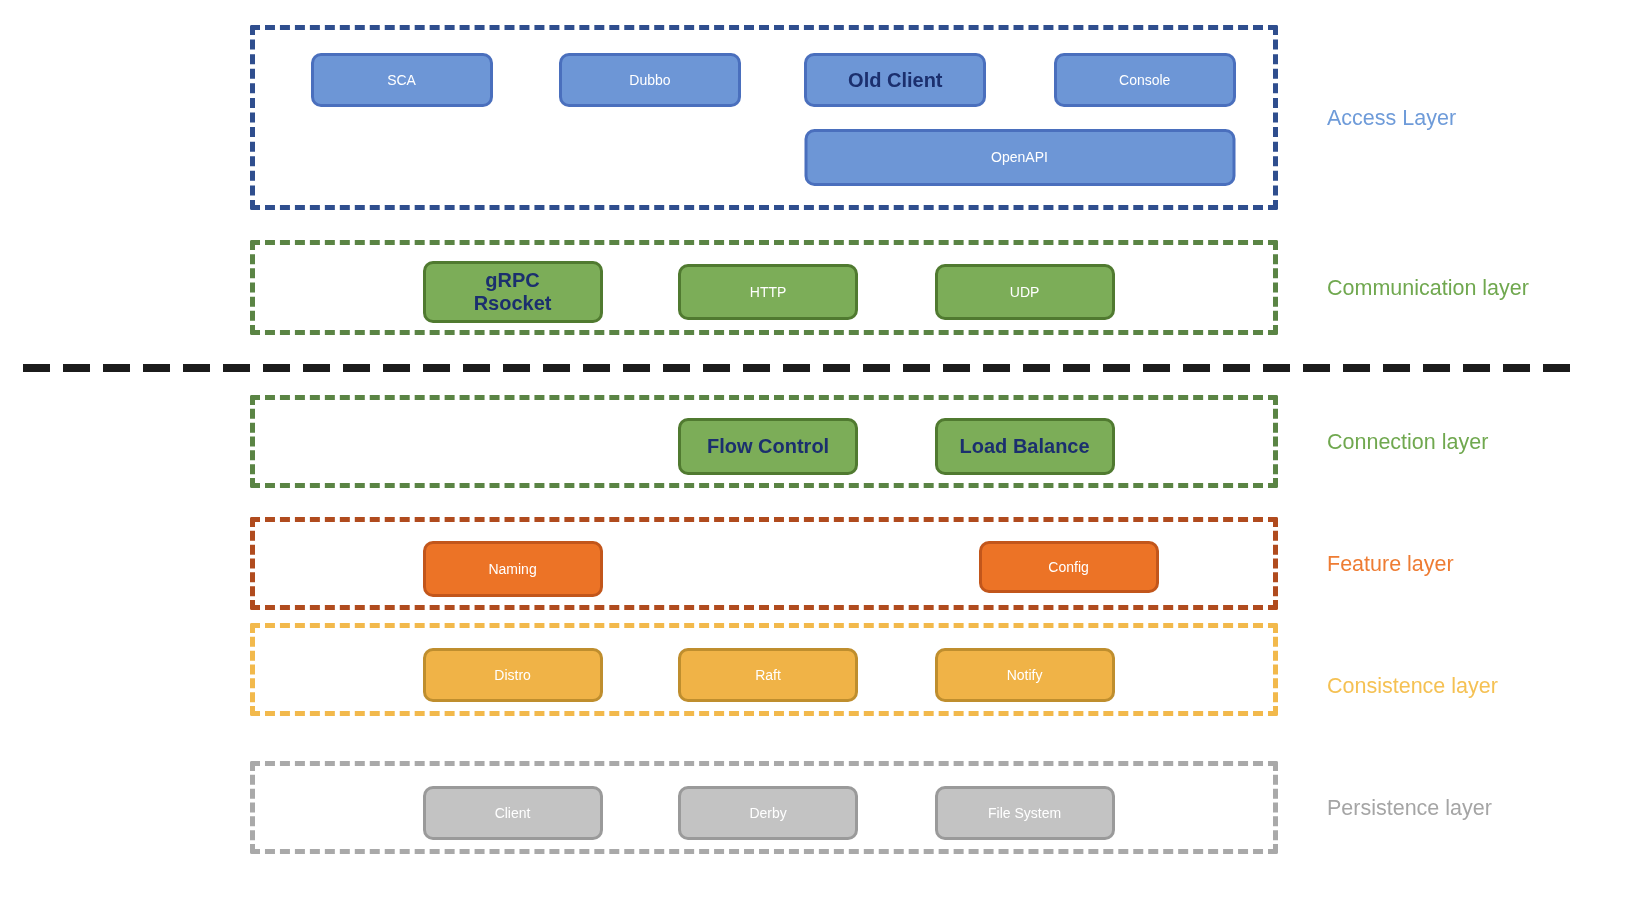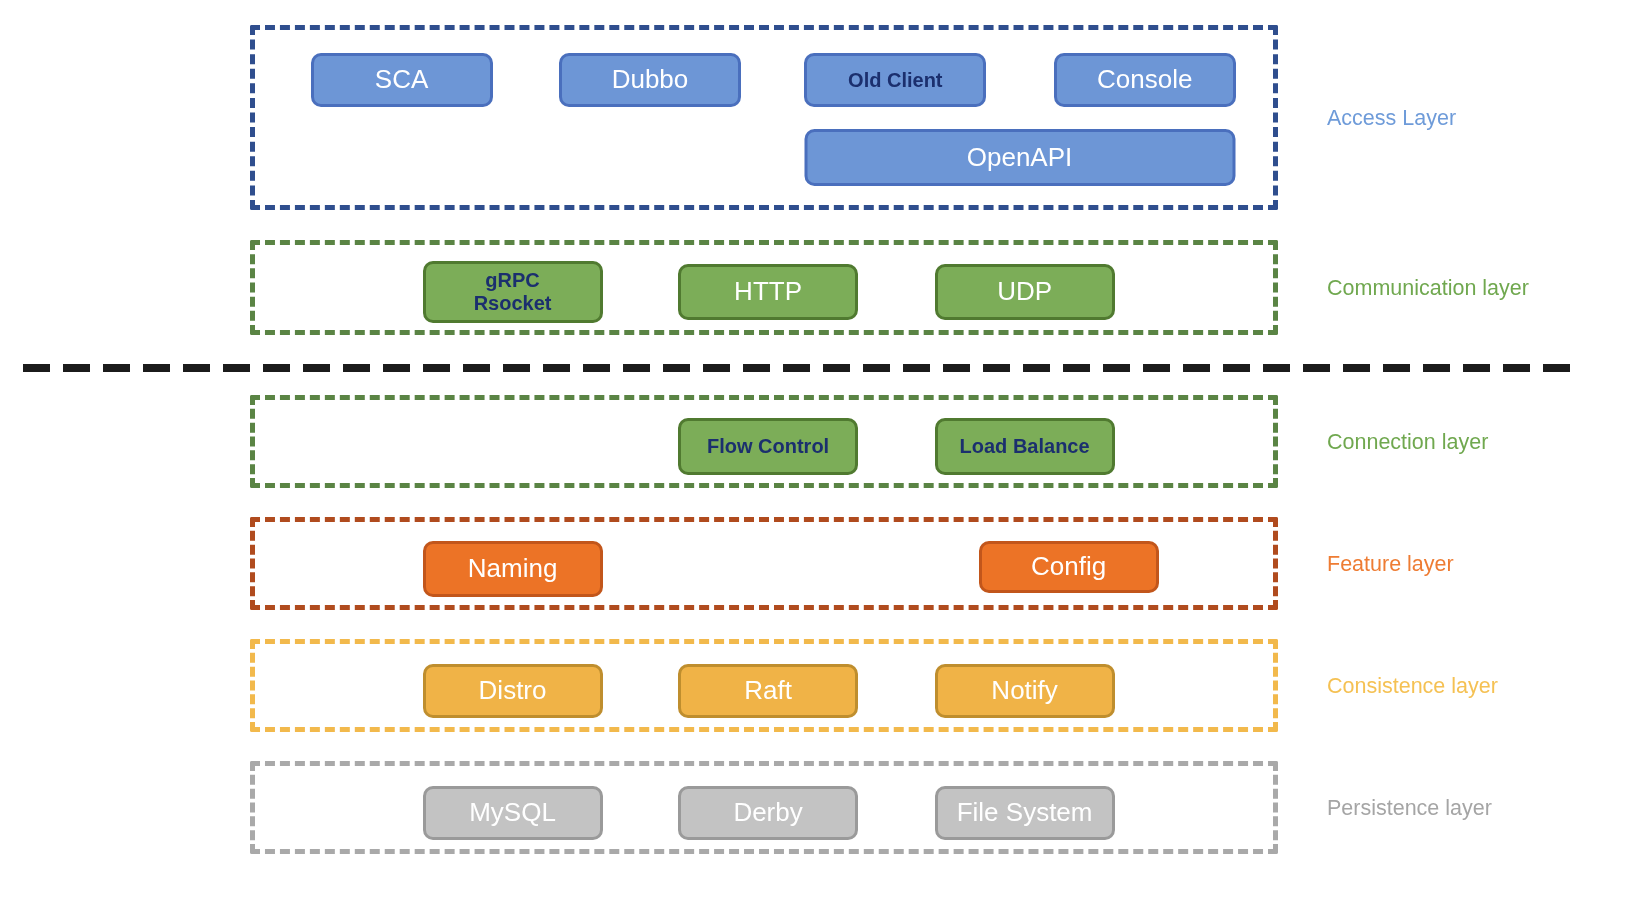--- a/index.html
+++ b/index.html
@@ -29,21 +29,21 @@
     transform: translateX(-50%);
     border: 3px solid #000;
     border-radius: 10px;
     box-sizing: border-box;
     display: flex;
     align-items: center;
     justify-content: center;
     text-align: center;
     white-space: pre-line;
     line-height: 1.15;
-    font-size: 26px;
+    font-size: 14px;
   }
   .node.white { color: #ffffff; font-weight: 400; }
   .node.navy  { color: #1b2f6e; font-weight: 700; font-size: 20px; }
   .layer-label {
     position: absolute;
     left: 1327px;
     transform: translateY(-50%);
     font-size: 21.5px;
     font-weight: 400;
     white-space: nowrap;
@@ -76,25 +76,25 @@
     <div class="layer-box" style="top: 395px; height: 93px; border-color: rgb(90, 132, 68);">
       <div class="node navy" style="left: 50.4%; top: 18px; width: 180px; height: 57px; background: rgb(124, 173, 88); border-color: rgb(80, 122, 48);">Flow Control</div>
       <div class="node navy" style="left: 75.6%; top: 18px; width: 180px; height: 57px; background: rgb(124, 173, 88); border-color: rgb(80, 122, 48);">Load Balance</div>
     </div>
     <div class="layer-label" style="top: 441.5px; color: rgb(112, 168, 79);">Connection layer</div>
     <div class="layer-box" style="top: 517px; height: 93px; border-color: rgb(176, 75, 30);">
       <div class="node white" style="left: 25.3%; top: 19px; width: 180px; height: 56px; background: rgb(236, 115, 38); border-color: rgb(194, 86, 27);">Naming</div>
       <div class="node white" style="left: 75.6%; top: 19px; width: 180px; height: 52px; background: rgb(236, 115, 38); border-color: rgb(194, 86, 27); margin-left: 44px;">Config</div>
     </div>
     <div class="layer-label" style="top: 563.5px; color: rgb(238, 124, 51);">Feature layer</div>
-    <div class="layer-box" style="top: 639px; height: 93px; border-color: rgb(242, 185, 76);">
+    <div class="layer-box" style="top: 623px; height: 93px; border-color: rgb(242, 185, 76);">
       <div class="node white" style="left: 25.3%; top: 20px; width: 180px; height: 54px; background: rgb(240, 179, 71); border-color: rgb(191, 142, 46);">Distro</div>
       <div class="node white" style="left: 50.4%; top: 20px; width: 180px; height: 54px; background: rgb(240, 179, 71); border-color: rgb(191, 142, 46);">Raft</div>
       <div class="node white" style="left: 75.6%; top: 20px; width: 180px; height: 54px; background: rgb(240, 179, 71); border-color: rgb(191, 142, 46);">Notify</div>
     </div>
     <div class="layer-label" style="top: 685.5px; color: rgb(245, 193, 83);">Consistence layer</div>
     <div class="layer-box" style="top: 761px; height: 93px; border-color: rgb(169, 169, 169);">
-      <div class="node white" style="left: 25.3%; top: 20px; width: 180px; height: 54px; background: rgb(195, 195, 195); border-color: rgb(154, 154, 154);">MySQL</div>
+      <div class="node white" style="left: 25.3%; top: 20px; width: 180px; height: 54px; background: rgb(195, 195, 195); border-color: rgb(154, 154, 154);">Client</div>
       <div class="node white" style="left: 50.4%; top: 20px; width: 180px; height: 54px; background: rgb(195, 195, 195); border-color: rgb(154, 154, 154);">Derby</div>
       <div class="node white" style="left: 75.6%; top: 20px; width: 180px; height: 54px; background: rgb(195, 195, 195); border-color: rgb(154, 154, 154);">File System</div>
     </div>
     <div class="layer-label" style="top: 807.5px; color: rgb(165, 165, 165);">Persistence layer</div>
   </div>
 
 </body></html>

